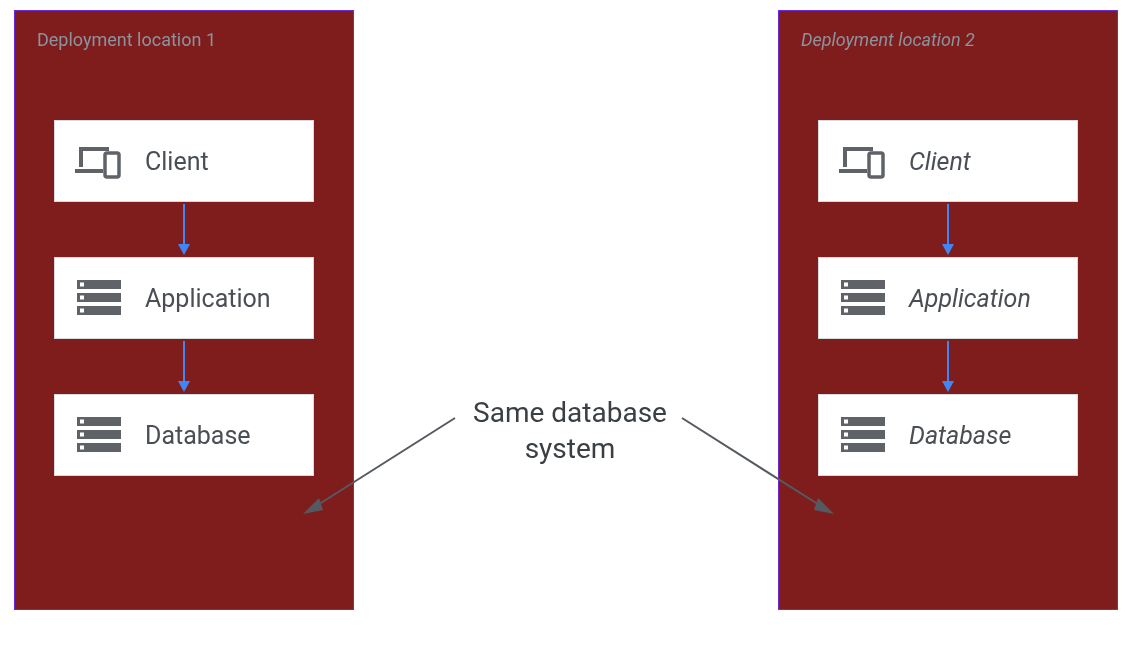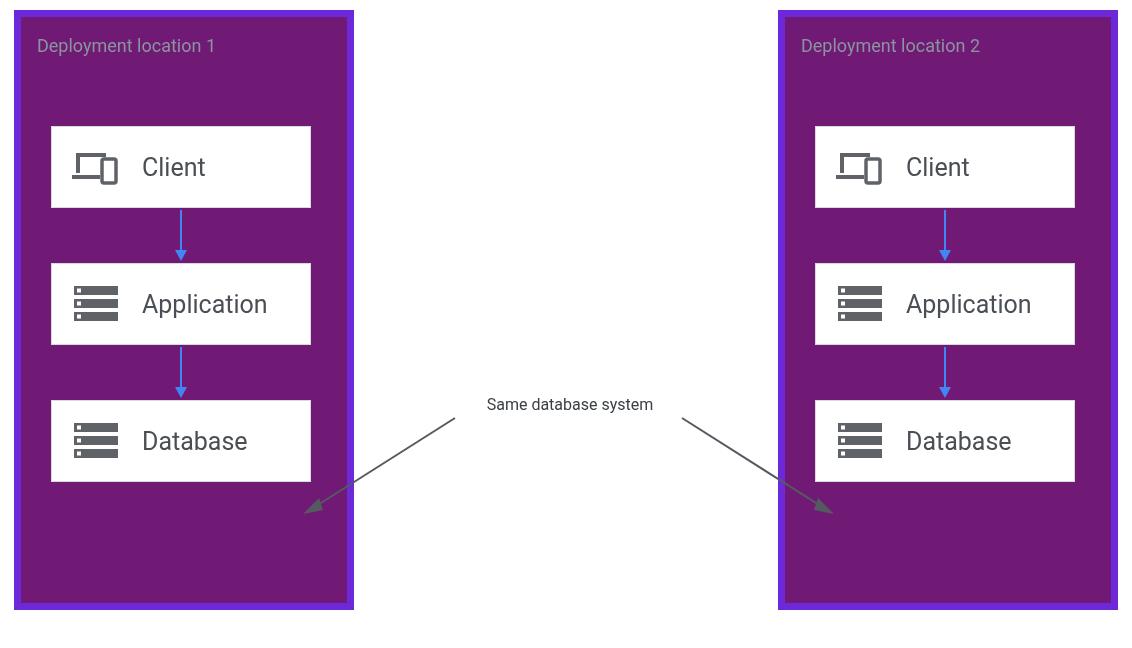--- a/index.html
+++ b/index.html
@@ -5,26 +5,26 @@
     * { box-sizing: border-box; margin: 0; padding: 0; }
     body {
       font-family: -apple-system, BlinkMacSystemFont, "Segoe UI", Roboto, Helvetica, Arial, sans-serif;
       width: 1132px;
       height: 648px;
       position: relative;
       background: #fff;
     }
     .location-box {
       position: absolute;
-      background: #701a75;
-      border: 7px solid #6d28d9;
-      padding: 18px 22px 30px 16px;
+      background: #7f1d1d;
+      border: 1px solid #6d28d9;
+      padding: 18px 22px 30px 22px;
     }
     .loc1 { left: 14px; top: 10px; width: 340px; height: 600px; }
-    .loc2 { left: 778px; top: 10px; width: 340px; height: 600px; }
+    .loc2 { left: 778px; top: 10px; width: 340px; height: 600px; font-style: italic; }
     .location-title {
       color: #8a949f;
       font-size: 18px;
       font-weight: 400;
       margin-bottom: 70px;
     }
     .node-box {
       background: #fff;
       border: 1px solid #d6dbe0;
       width: 260px;
@@ -51,21 +51,21 @@
       display: flex;
       justify-content: center;
       align-items: center;
     }
     .center-label {
       position: absolute;
       left: 440px;
       top: 395px;
       width: 260px;
       text-align: center;
-      font-size: 16px;
+      font-size: 28px;
       color: #3a3f44;
       line-height: 1.3;
     }
     .diag-arrow {
       position: absolute;
     }
     .diag-left { left: 295px; top: 408px; width: 170px; height: 115px; }
     .diag-right { left: 672px; top: 408px; width: 170px; height: 115px; }
   </style>
 </head>

